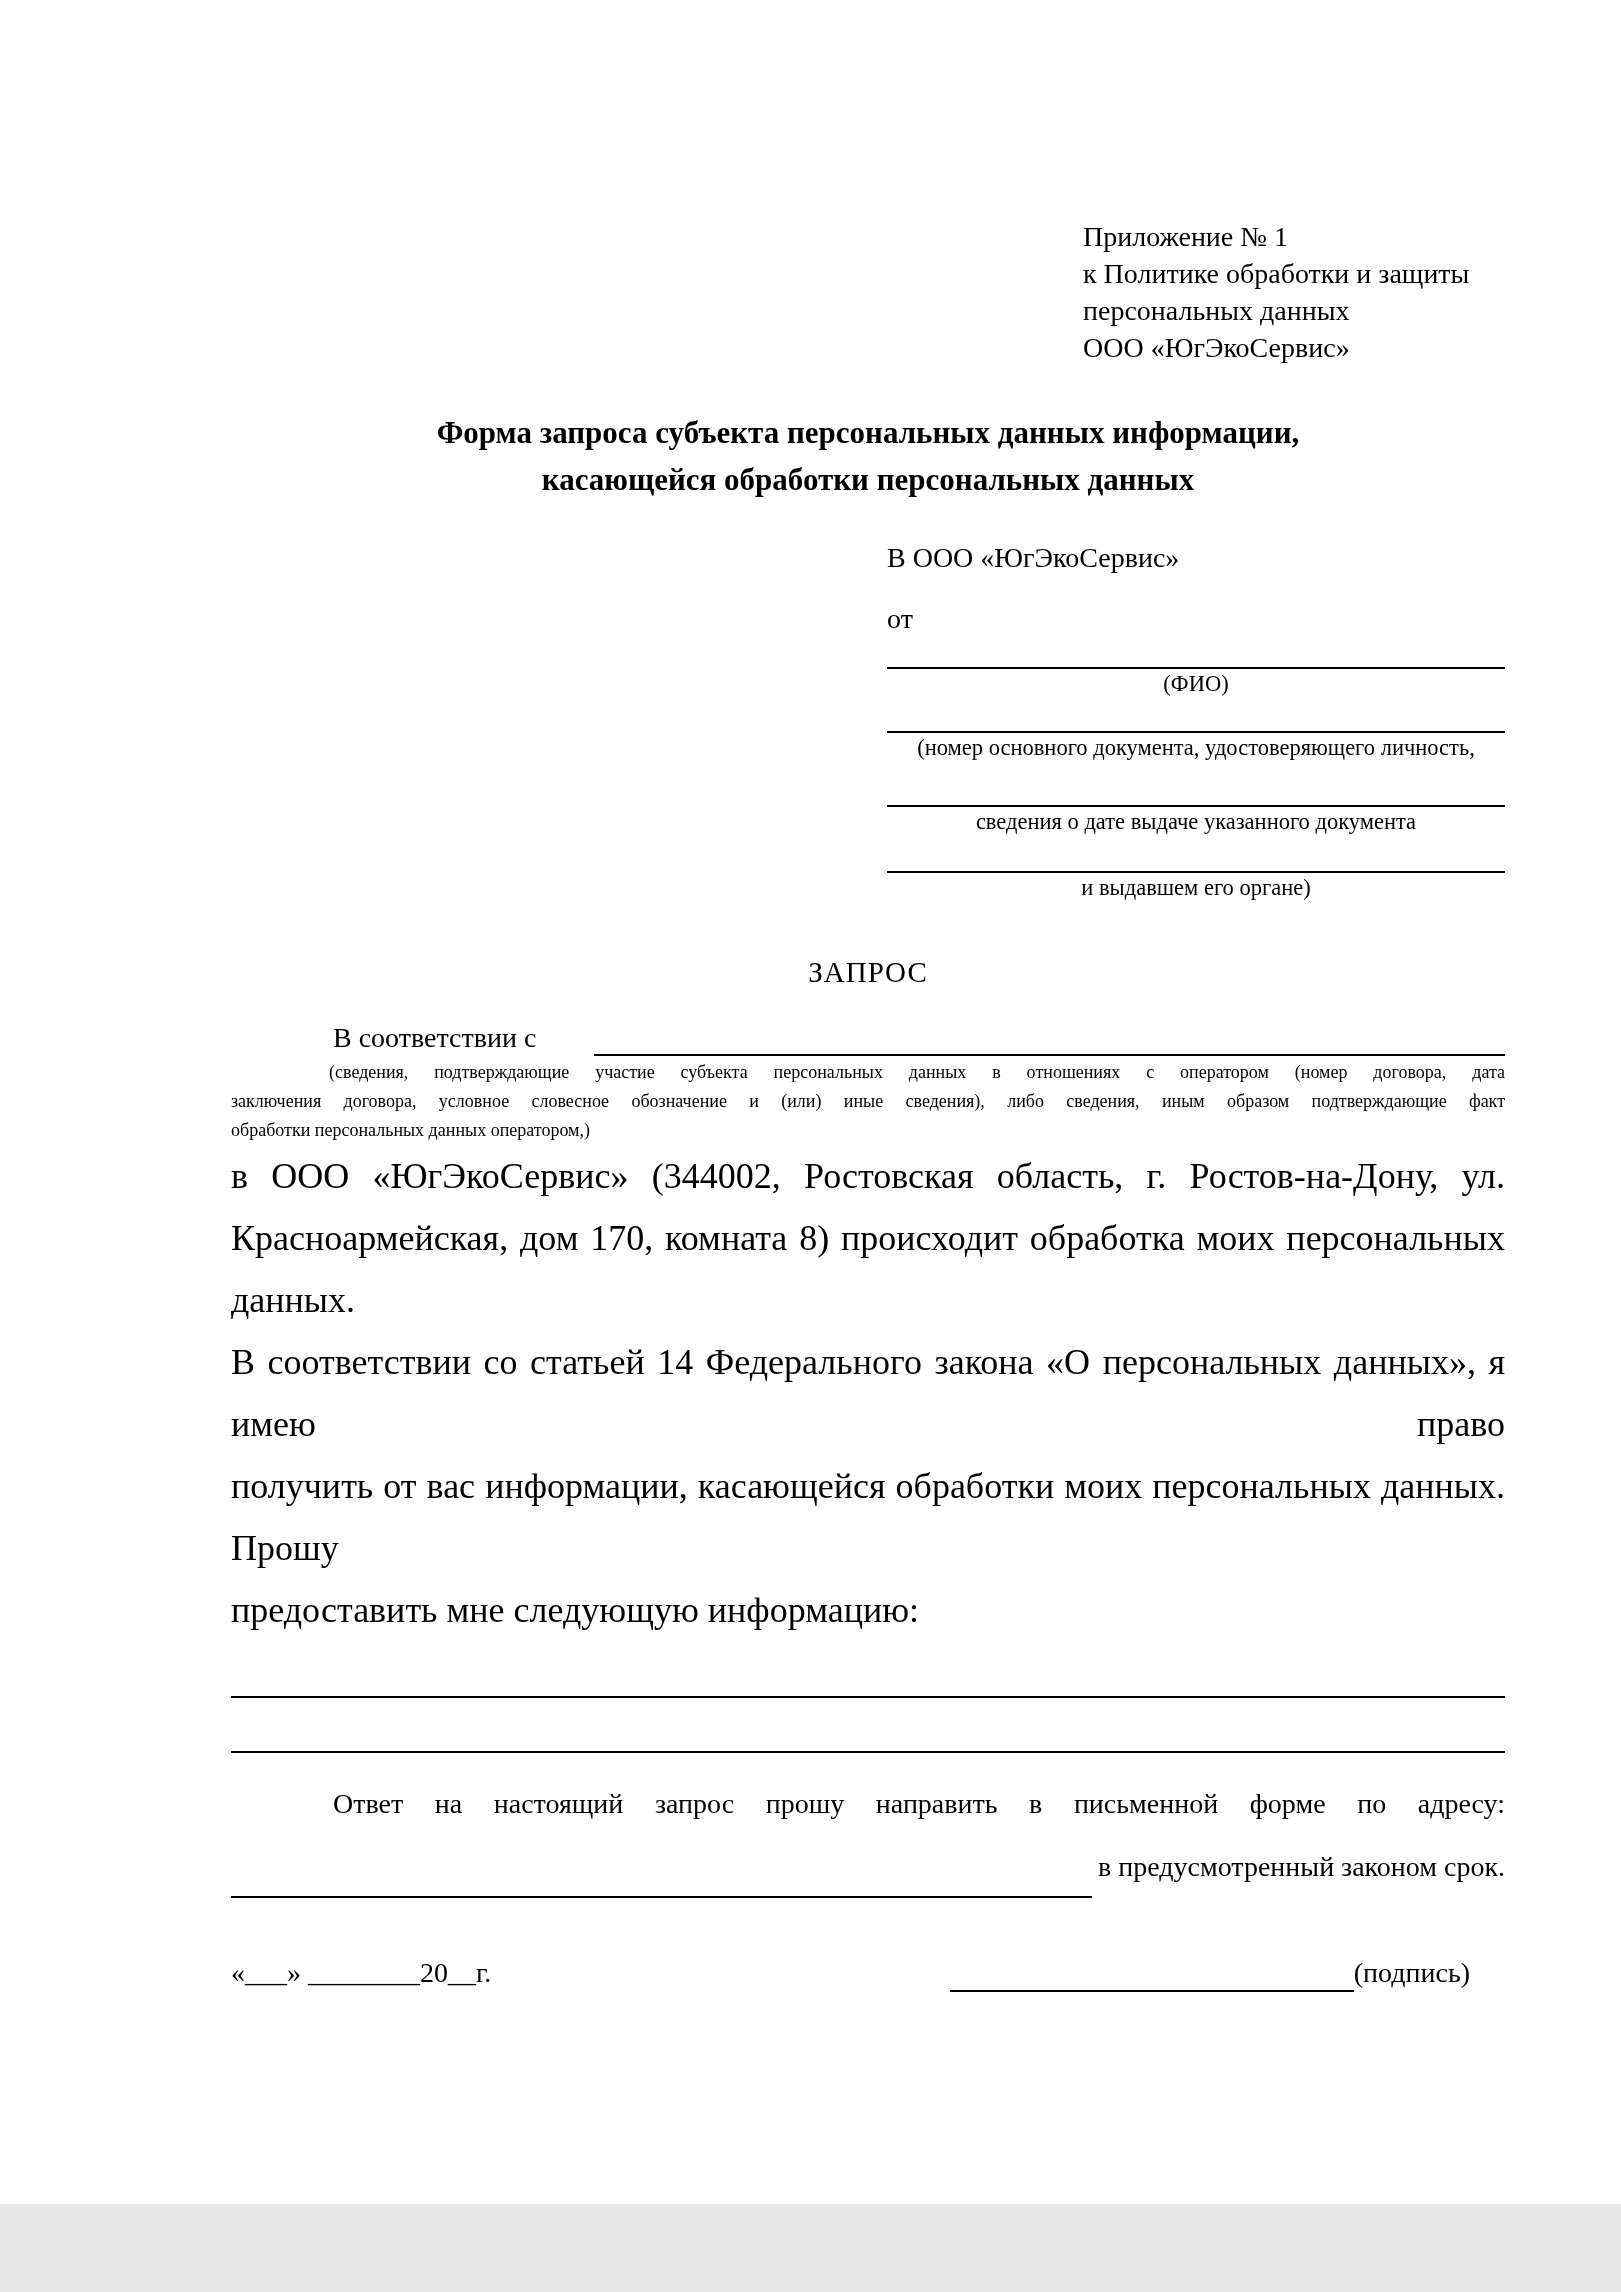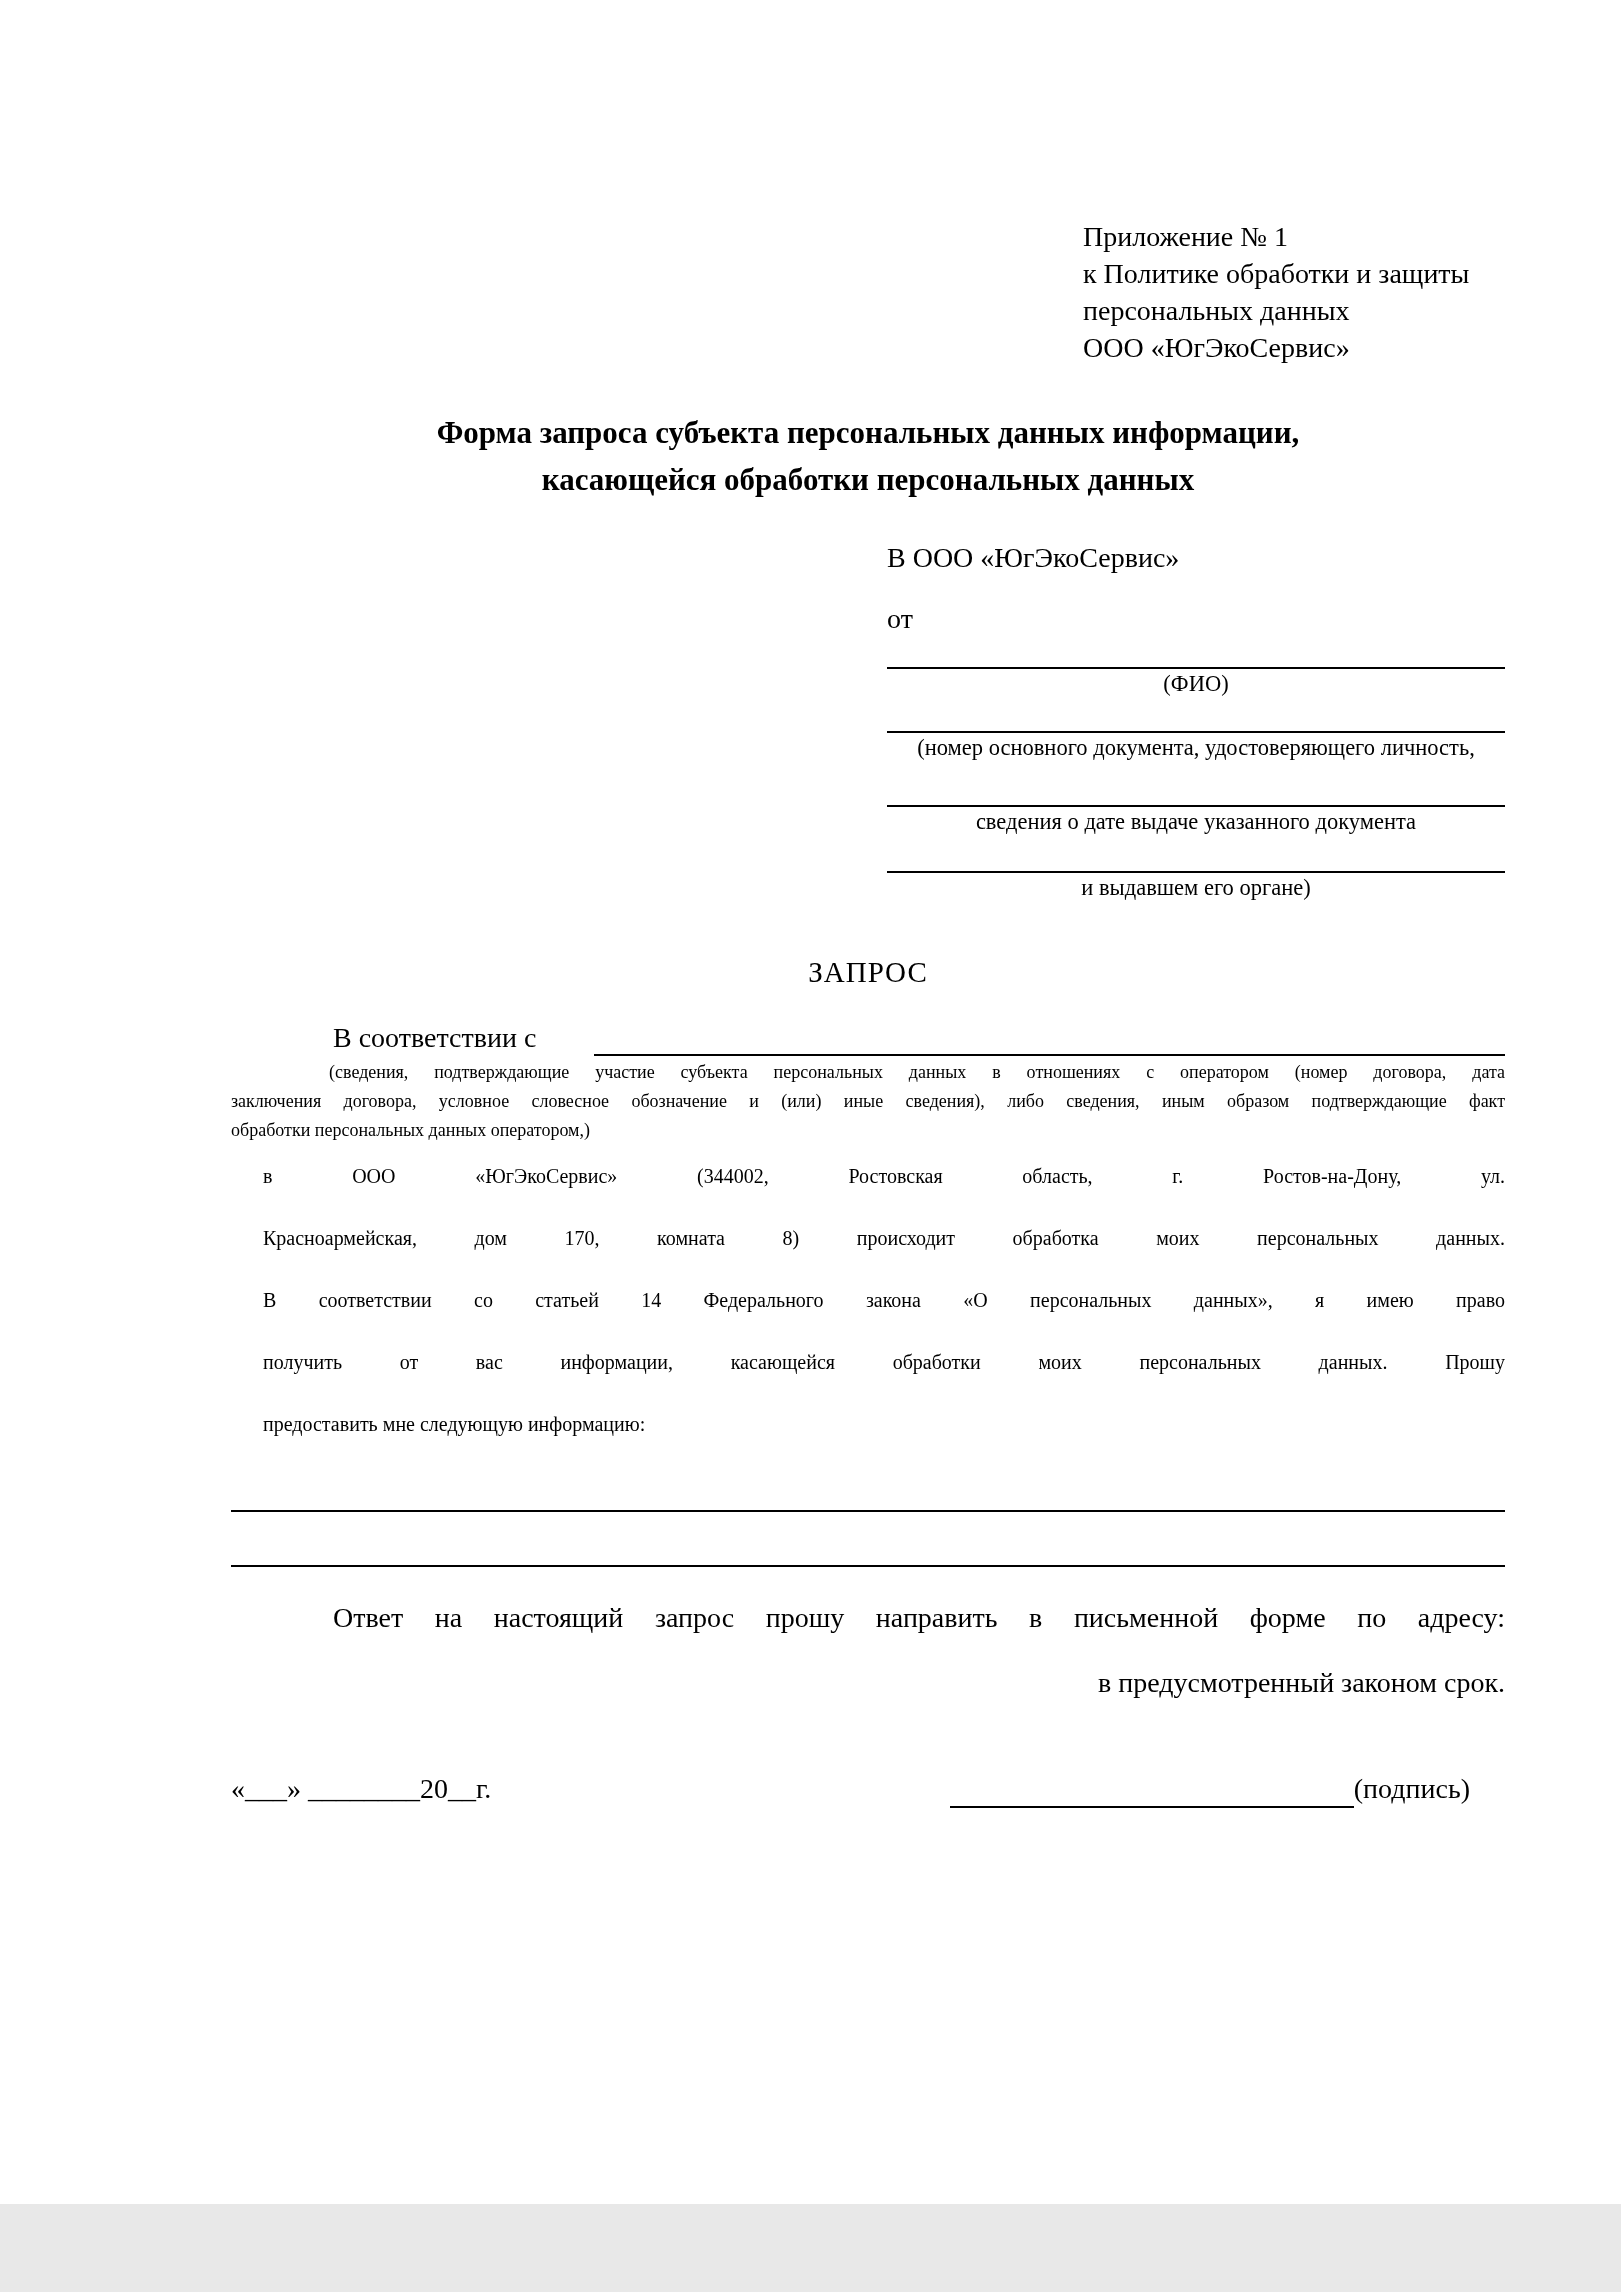--- a/index.html
+++ b/index.html
@@ -75,31 +75,31 @@
     border-bottom: 2.9px solid #000;
     height: 33px;
     margin-left: 13.7px;
   }
 
   .intro-note { margin-top: 2px; font-size: 18px; line-height: 29px; }
   .intro-note .nl1 { padding-left: 98px; text-align: justify; text-align-last: justify; }
   .intro-note .nl2 { text-align: justify; text-align-last: justify; }
   .intro-note .nl3 { text-align: left; }
 
-  .main-para { font-size: 20px; line-height: 62px; margin-left: 32px; }
+  .main-para { font-size: 36px; line-height: 62px; }
   .jline { text-align: justify; text-align-last: justify; }
   .lline { text-align: left; }
 
   .blank-row { border-bottom: 2.9px solid #000; }
   .blank-row.b1 { height: 47px; margin-top: 7.8px; }
   .blank-row.b2 { height: 53px; }
 
   .reply-para { margin-top: 19.6px; font-size: 28px; line-height: 63px; }
   .reply-para .r1 { padding-left: 102px; text-align: justify; text-align-last: justify; }
-  .reply-para .r2 { display: flex; align-items: flex-end; flex-direction: column; }
+  .reply-para .r2 { display: flex; align-items: flex-end; }
   .reply-para .r2 .blank {
     flex: 1;
     border-bottom: 2.9px solid #000;
     height: 49px;
     margin-right: 5.9px;
   }
   .reply-para .r2 .suffix { white-space: nowrap; }
 
   .footer-row {
     margin-top: 55px;

